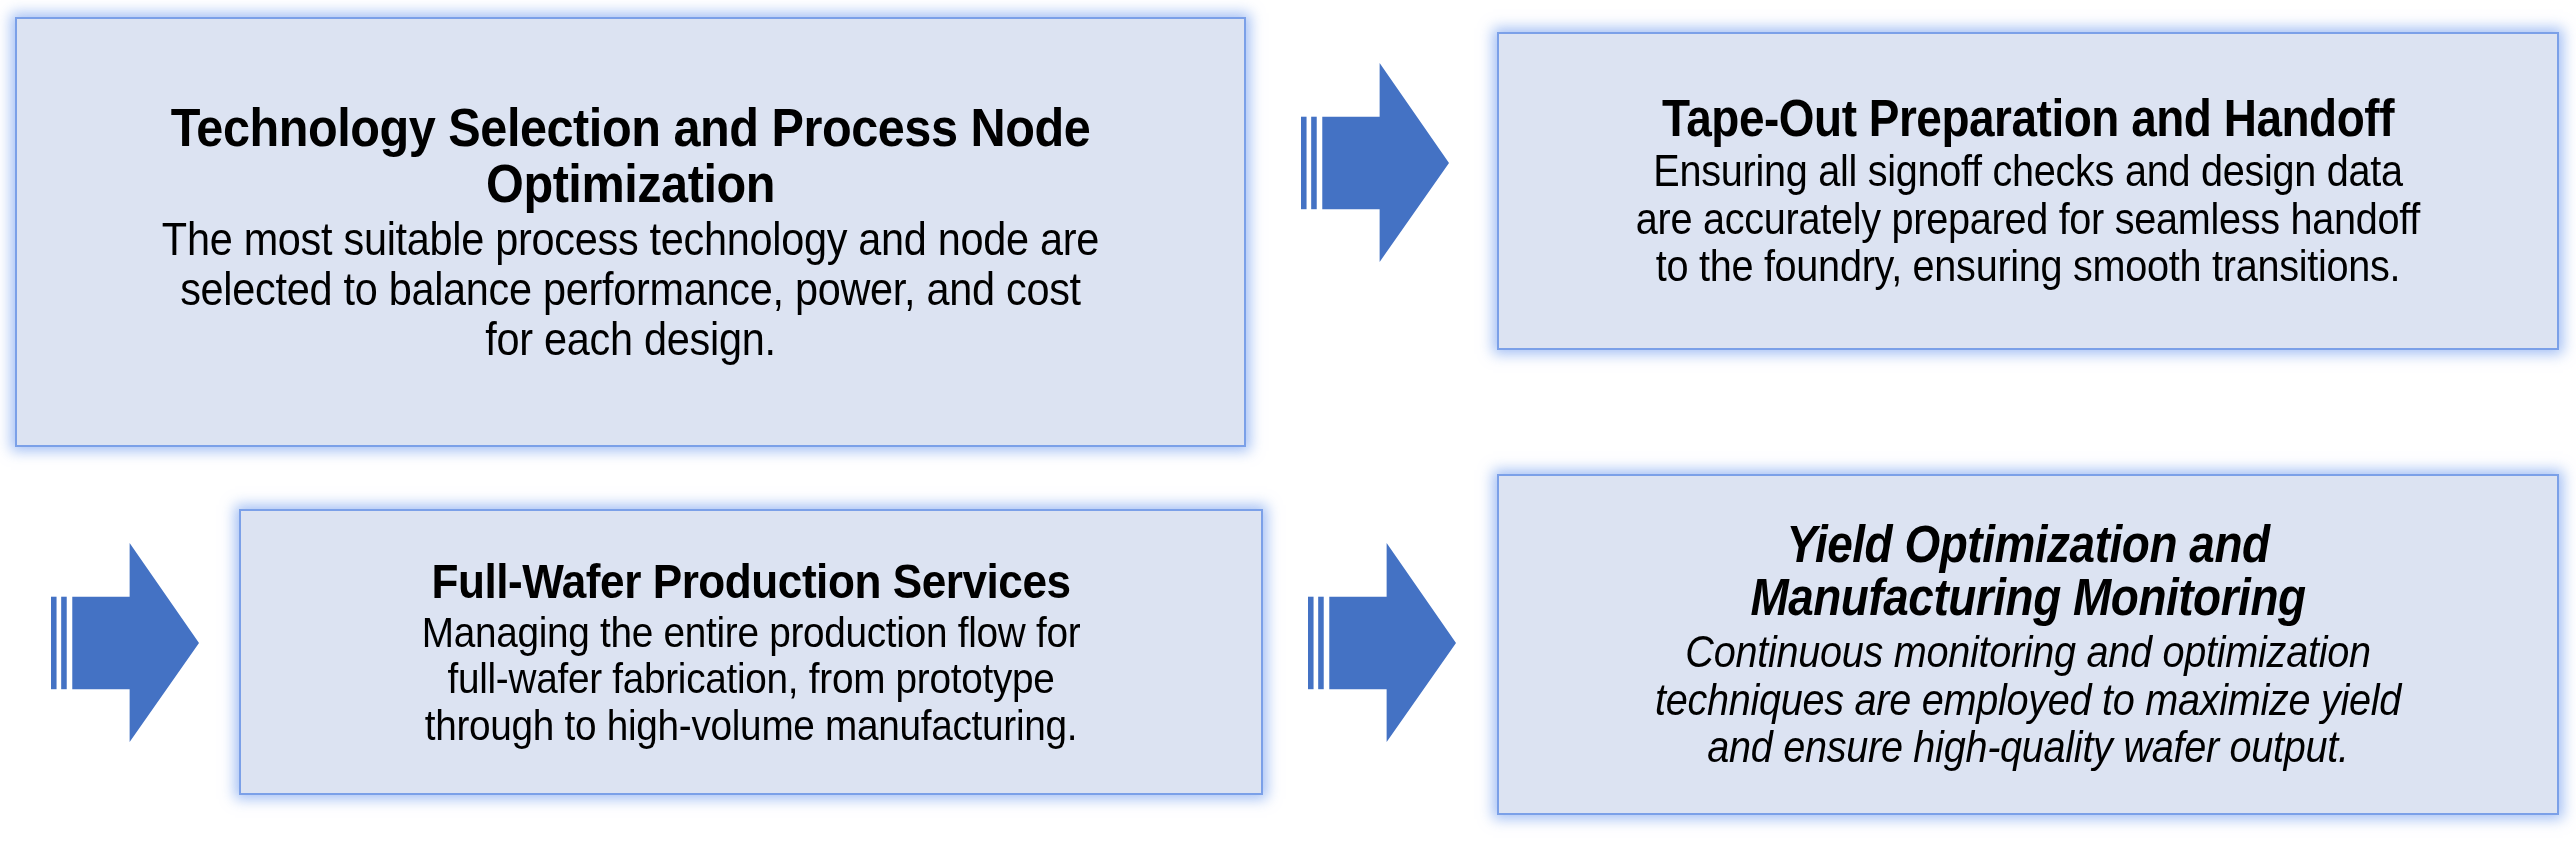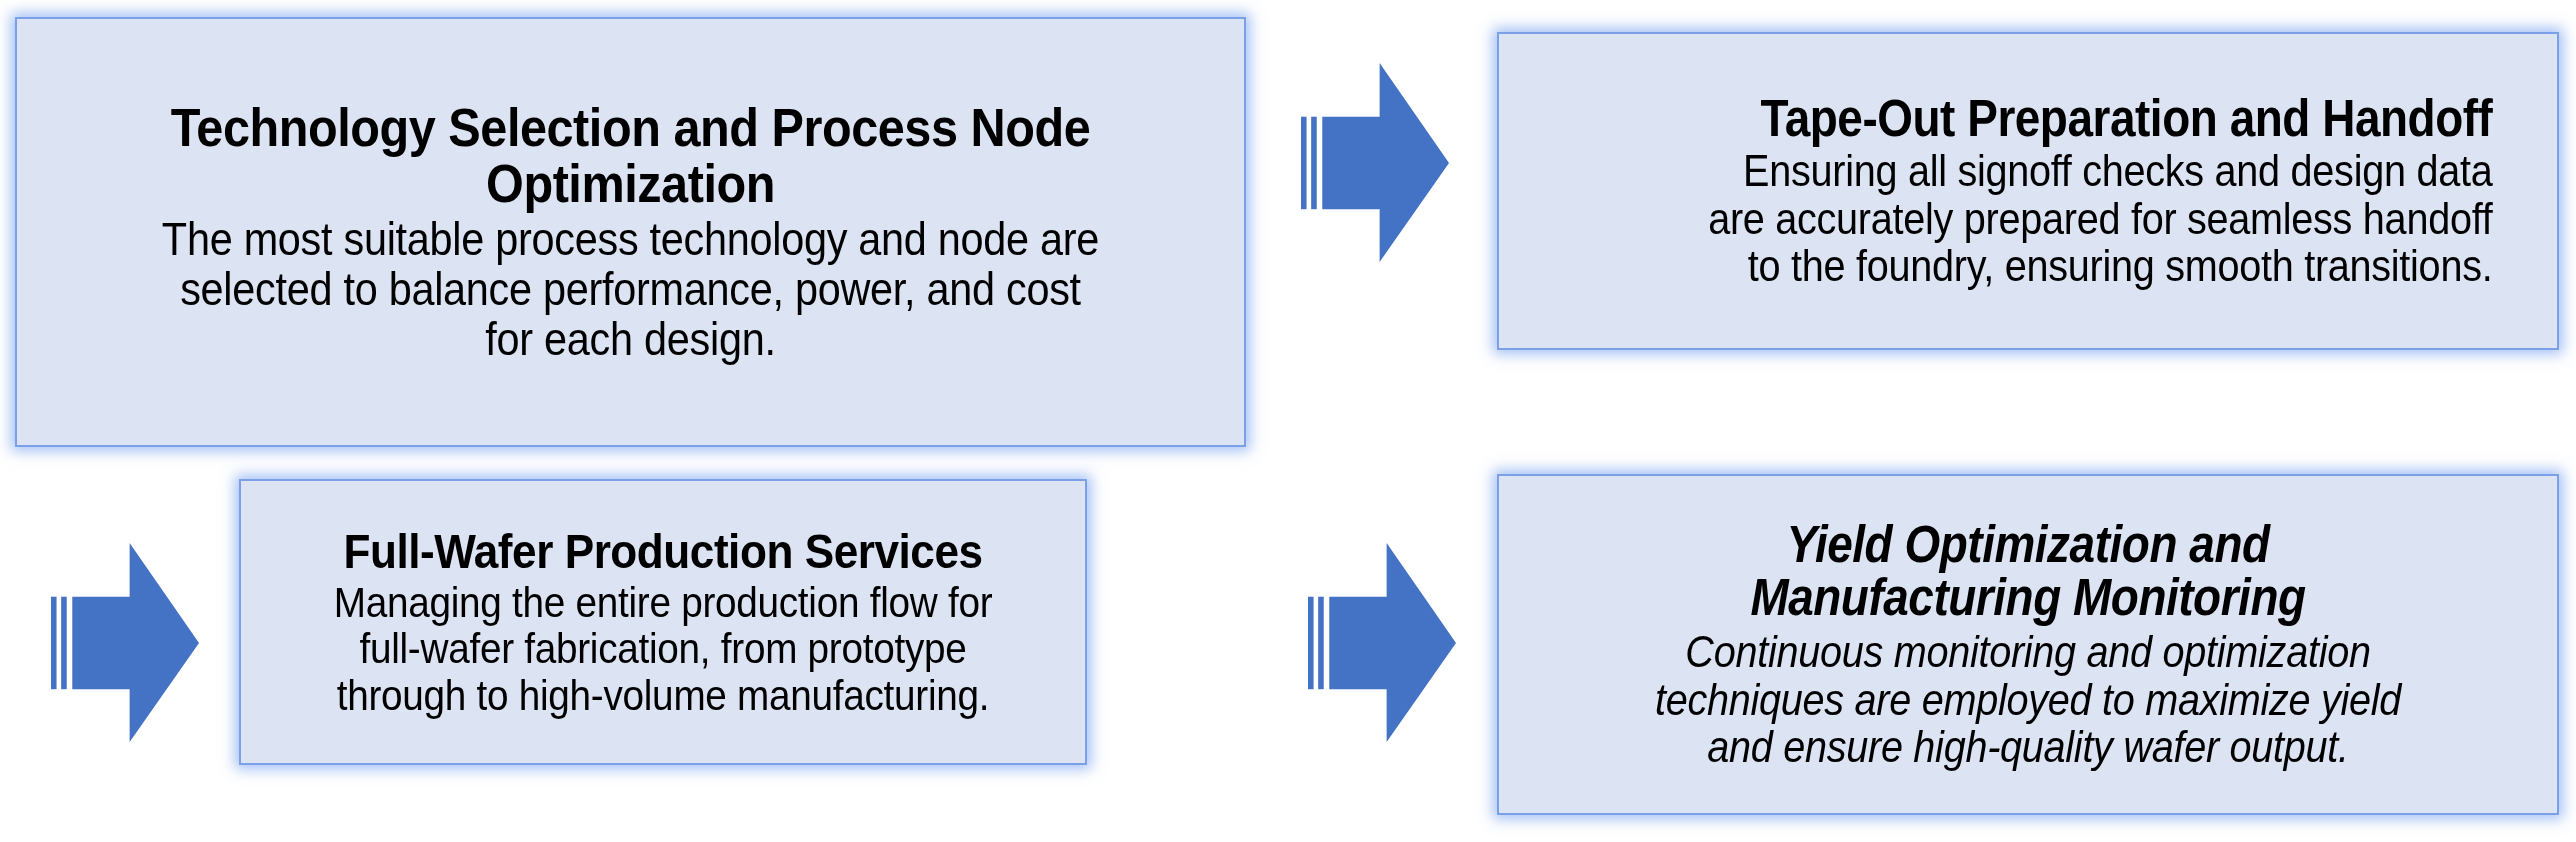--- a/index.html
+++ b/index.html
@@ -59,25 +59,25 @@
     white-space: pre-line;
     transform: scaleX(0.9);
     transform-origin: center;
   }
 
   
   #box-1 { left: 15px;   top: 16.7px;  width: 1231px; height: 430px; }
   #box-1 .box-title { font-size: 54px; }
   #box-1 .box-desc  { font-size: 46px; margin-top: 3.7px; }
 
-  #box-2 { left: 1497px; top: 32px;  width: 1062px; height: 318px; text-align: right; }
+  #box-2 { left: 1497px; top: 32px;  width: 1062px; height: 318px; }
   #box-2 .box-title { font-size: 51px; }
   #box-2 .box-desc  { font-size: 44px; margin-top: 1.9px; }
 
-  #box-3 { left: 239px;  top: 479px; width: 848px; height: 286px; }
+  #box-3 { left: 239px;  top: 509px; width: 1024px; height: 286px; }
   #box-3 .box-title { font-size: 49px; }
   #box-3 .box-desc  { font-size: 43px; margin-top: 1.9px; }
 
   #box-4 { left: 1497px; top: 474px; width: 1062px; height: 341px; font-style: italic; }
   #box-4 .box-title { font-size: 51px; }
   #box-4 .box-desc  { font-size: 44px; margin-top: 3.7px; }
 
   
   .flow-arrow {
     position: absolute;

